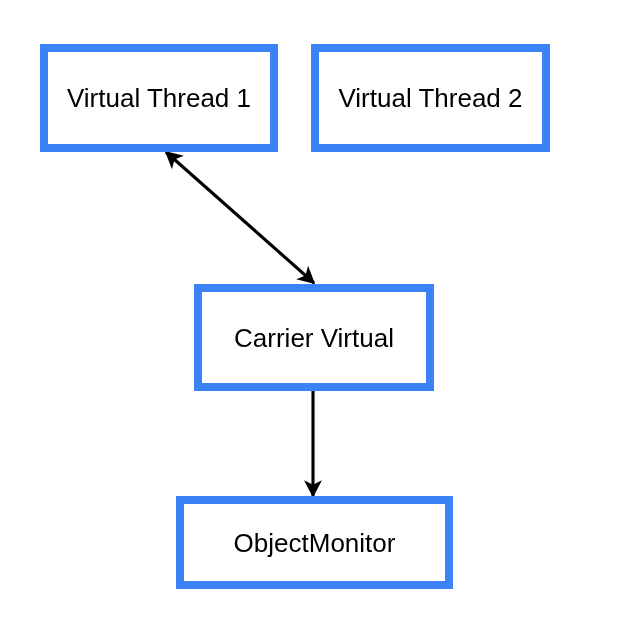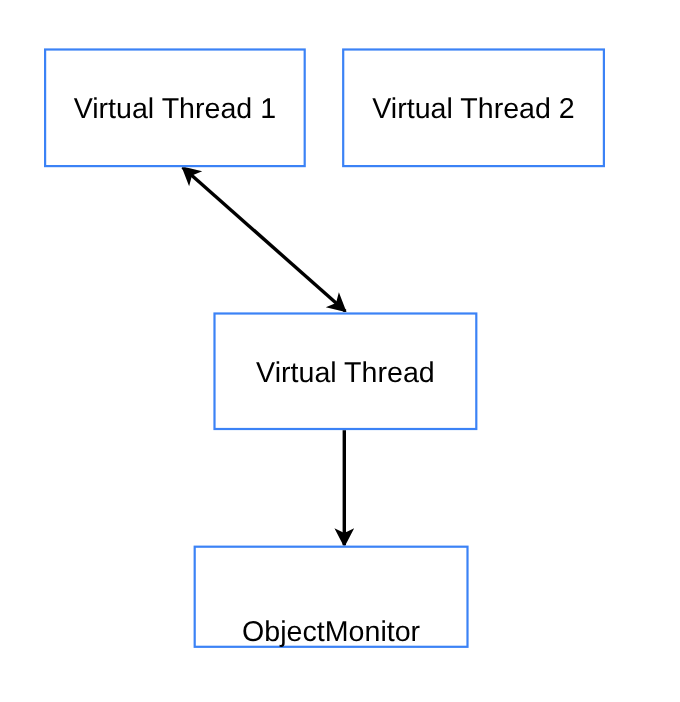--- a/index.html
+++ b/index.html
@@ -14,21 +14,21 @@
     position: relative;
     width: 618px;
     height: 638px;
     background: #ffffff;
     overflow: hidden;
   }
   .node-box {
     position: absolute;
     box-sizing: border-box;
     background: #ffffff;
-    border: 2px solid #3b82f6;
+    border: 8px solid #3b82f6;
     display: flex;
     align-items: center;
     justify-content: center;
     z-index: 2;
   }
   .node-label {
     font-family: "Liberation Sans", sans-serif;
     font-size: 26px;
     line-height: 1;
     color: #000000;
@@ -40,21 +40,21 @@
     left: 0;
     top: 0;
     width: 618px;
     height: 638px;
     z-index: 1;
   }
   
   #node-vt1 { left: 40px;  top: 44px;  width: 238px; height: 108px; }
   #node-vt2 { left: 311px; top: 44px;  width: 239px; height: 108px; }
   #node-ct  { left: 194px; top: 284px; width: 240px; height: 107px; }
-  #node-om  { left: 176px; top: 496px; width: 250px; height: 93px; align-items: flex-end;  }
+  #node-om  { left: 176px; top: 496px; width: 277px; height: 93px;  }
 </style>
 </head>
 <body>
 
 <div id="diagram-canvas">
 
   <svg id="edges-layer" viewBox="0 0 618 638" width="618" height="638" xmlns="http://www.w3.org/2000/svg">
     <defs>
       <marker id="arrow-end" viewBox="0 0 12 12" refX="10.5" refY="6" markerWidth="6.2" markerHeight="6.2" orient="auto-start-reverse" markerUnits="strokeWidth">
         <path d="M 0.6 0.4 L 11.4 6 L 0.6 11.6 L 3.4 6 Z" fill="#000000"></path>
@@ -71,20 +71,20 @@
 
   <div class="node-box" id="node-vt1">
     <span class="node-label">Virtual Thread 1</span>
   </div>
 
   <div class="node-box" id="node-vt2">
     <span class="node-label">Virtual Thread 2</span>
   </div>
 
   <div class="node-box" id="node-ct">
-    <span class="node-label">Virtual Thread</span>
+    <span class="node-label">Carrier Virtual</span>
   </div>
 
   <div class="node-box" id="node-om">
     <span class="node-label">ObjectMonitor</span>
   </div>
 
 </div>
 
 </body></html>

